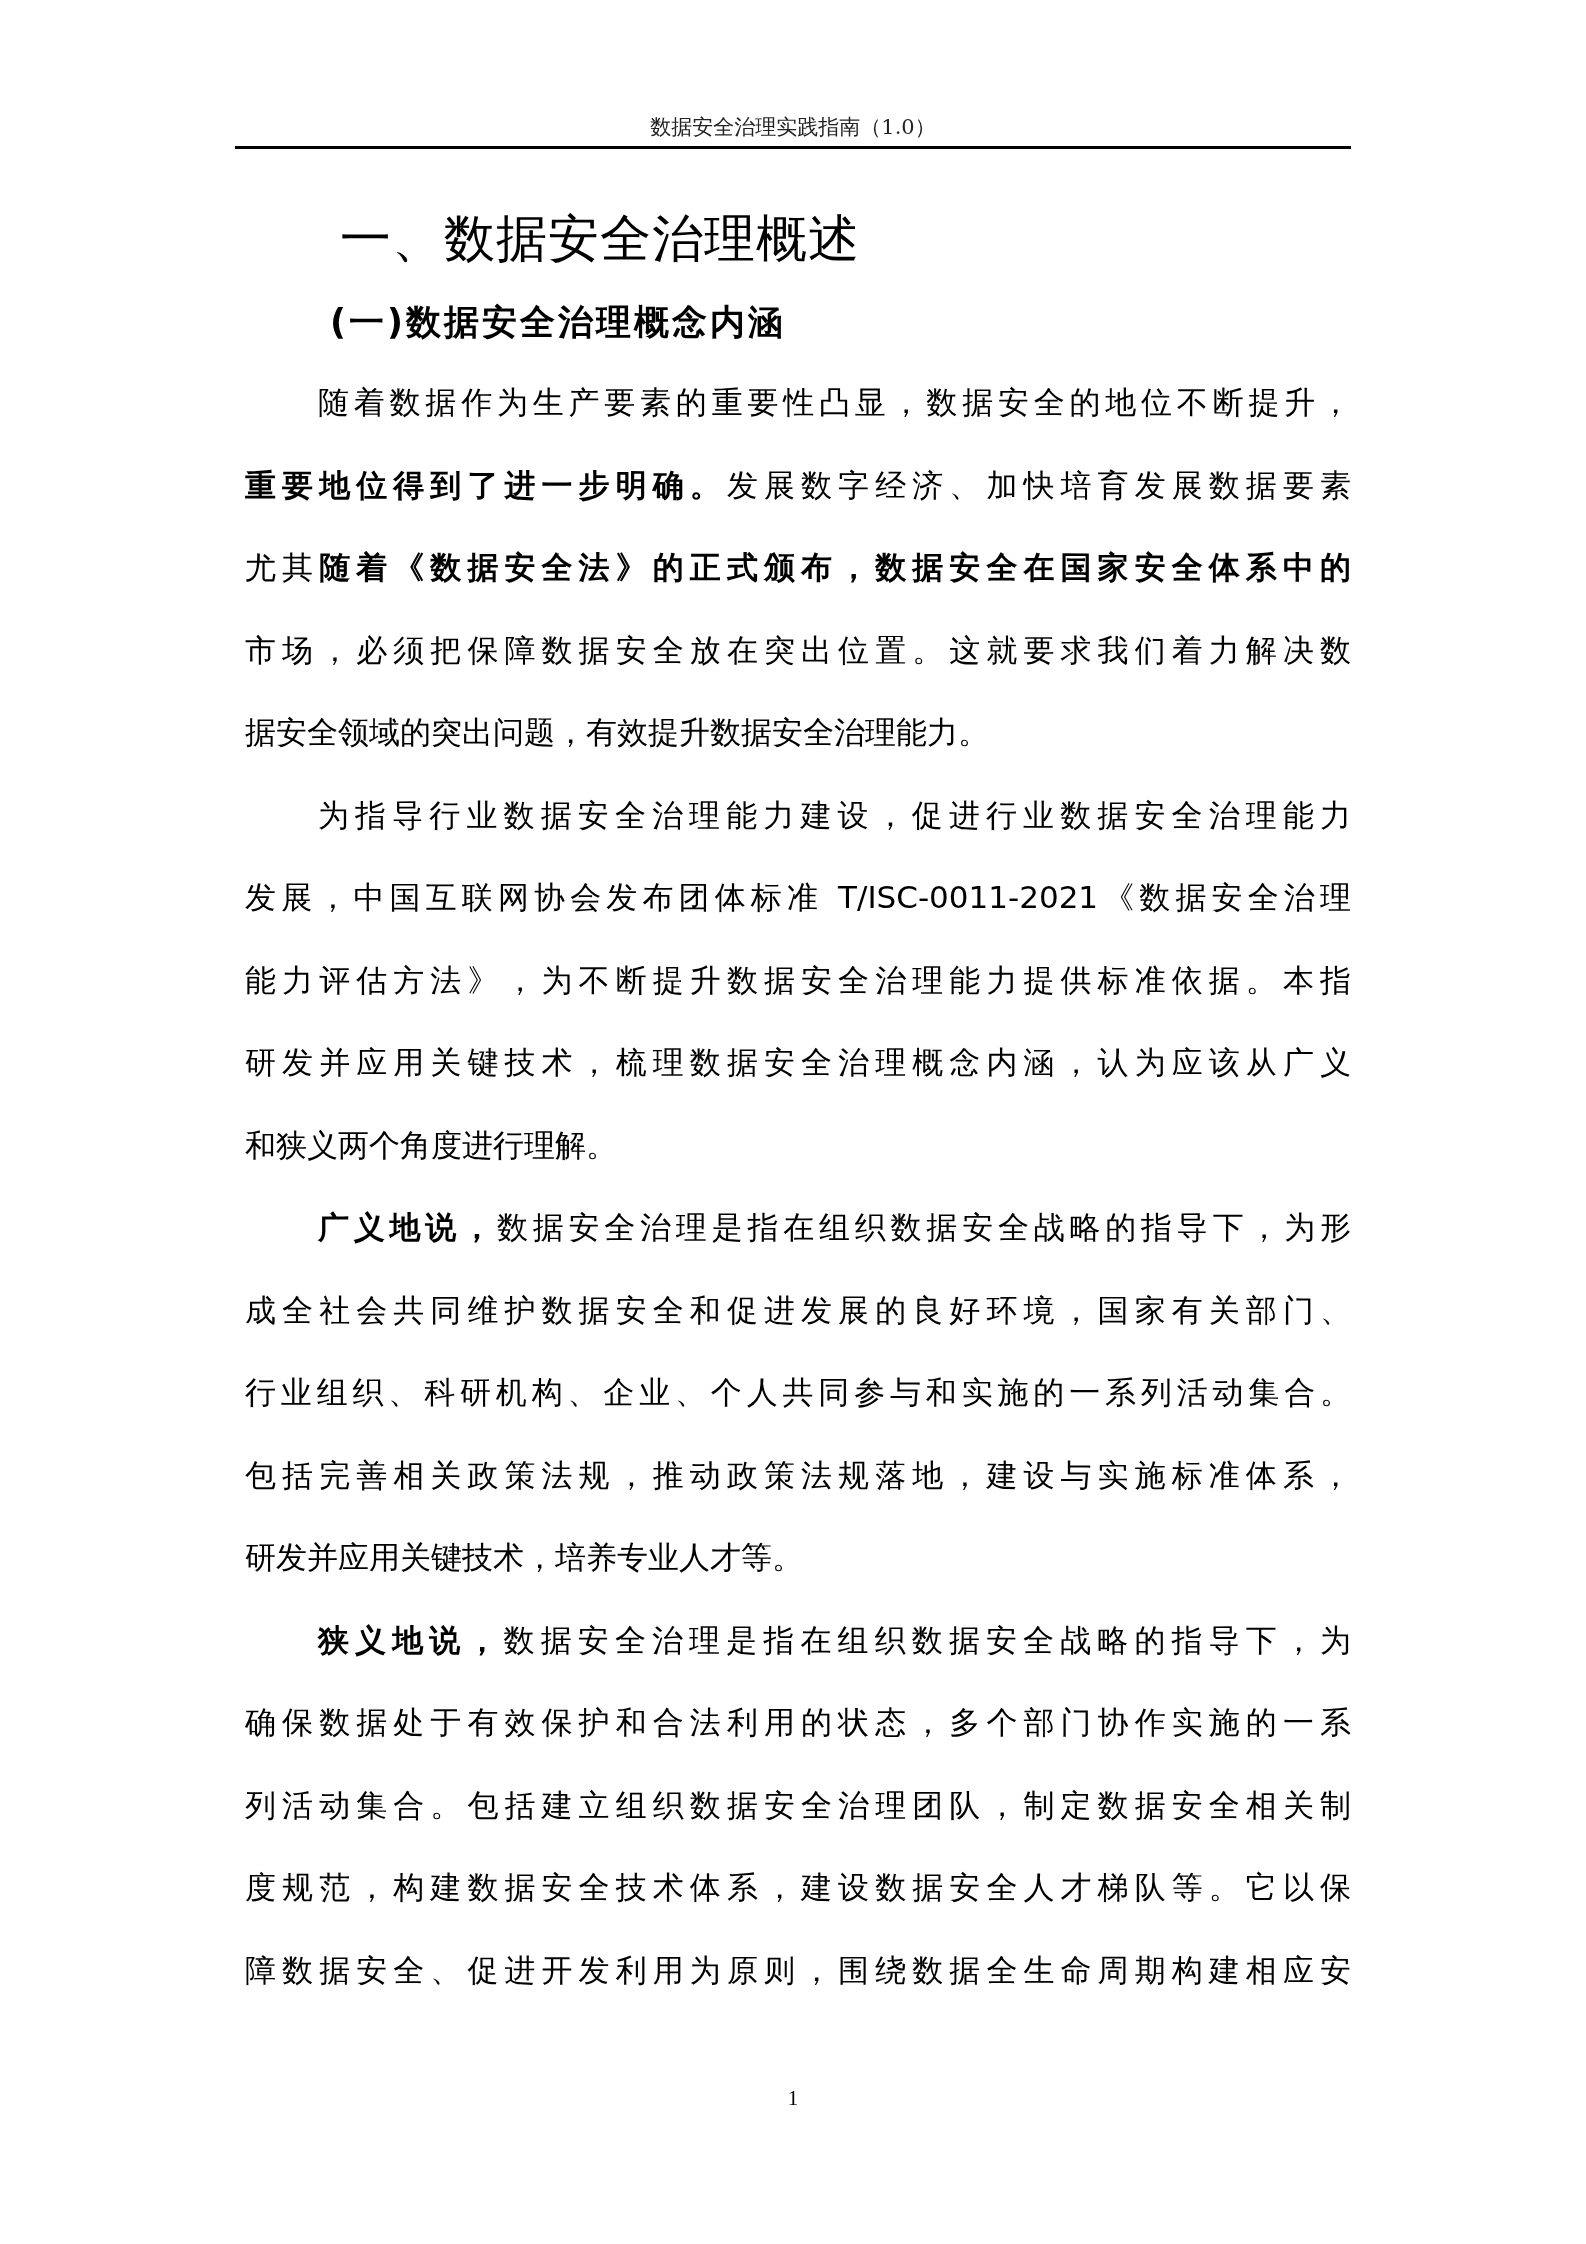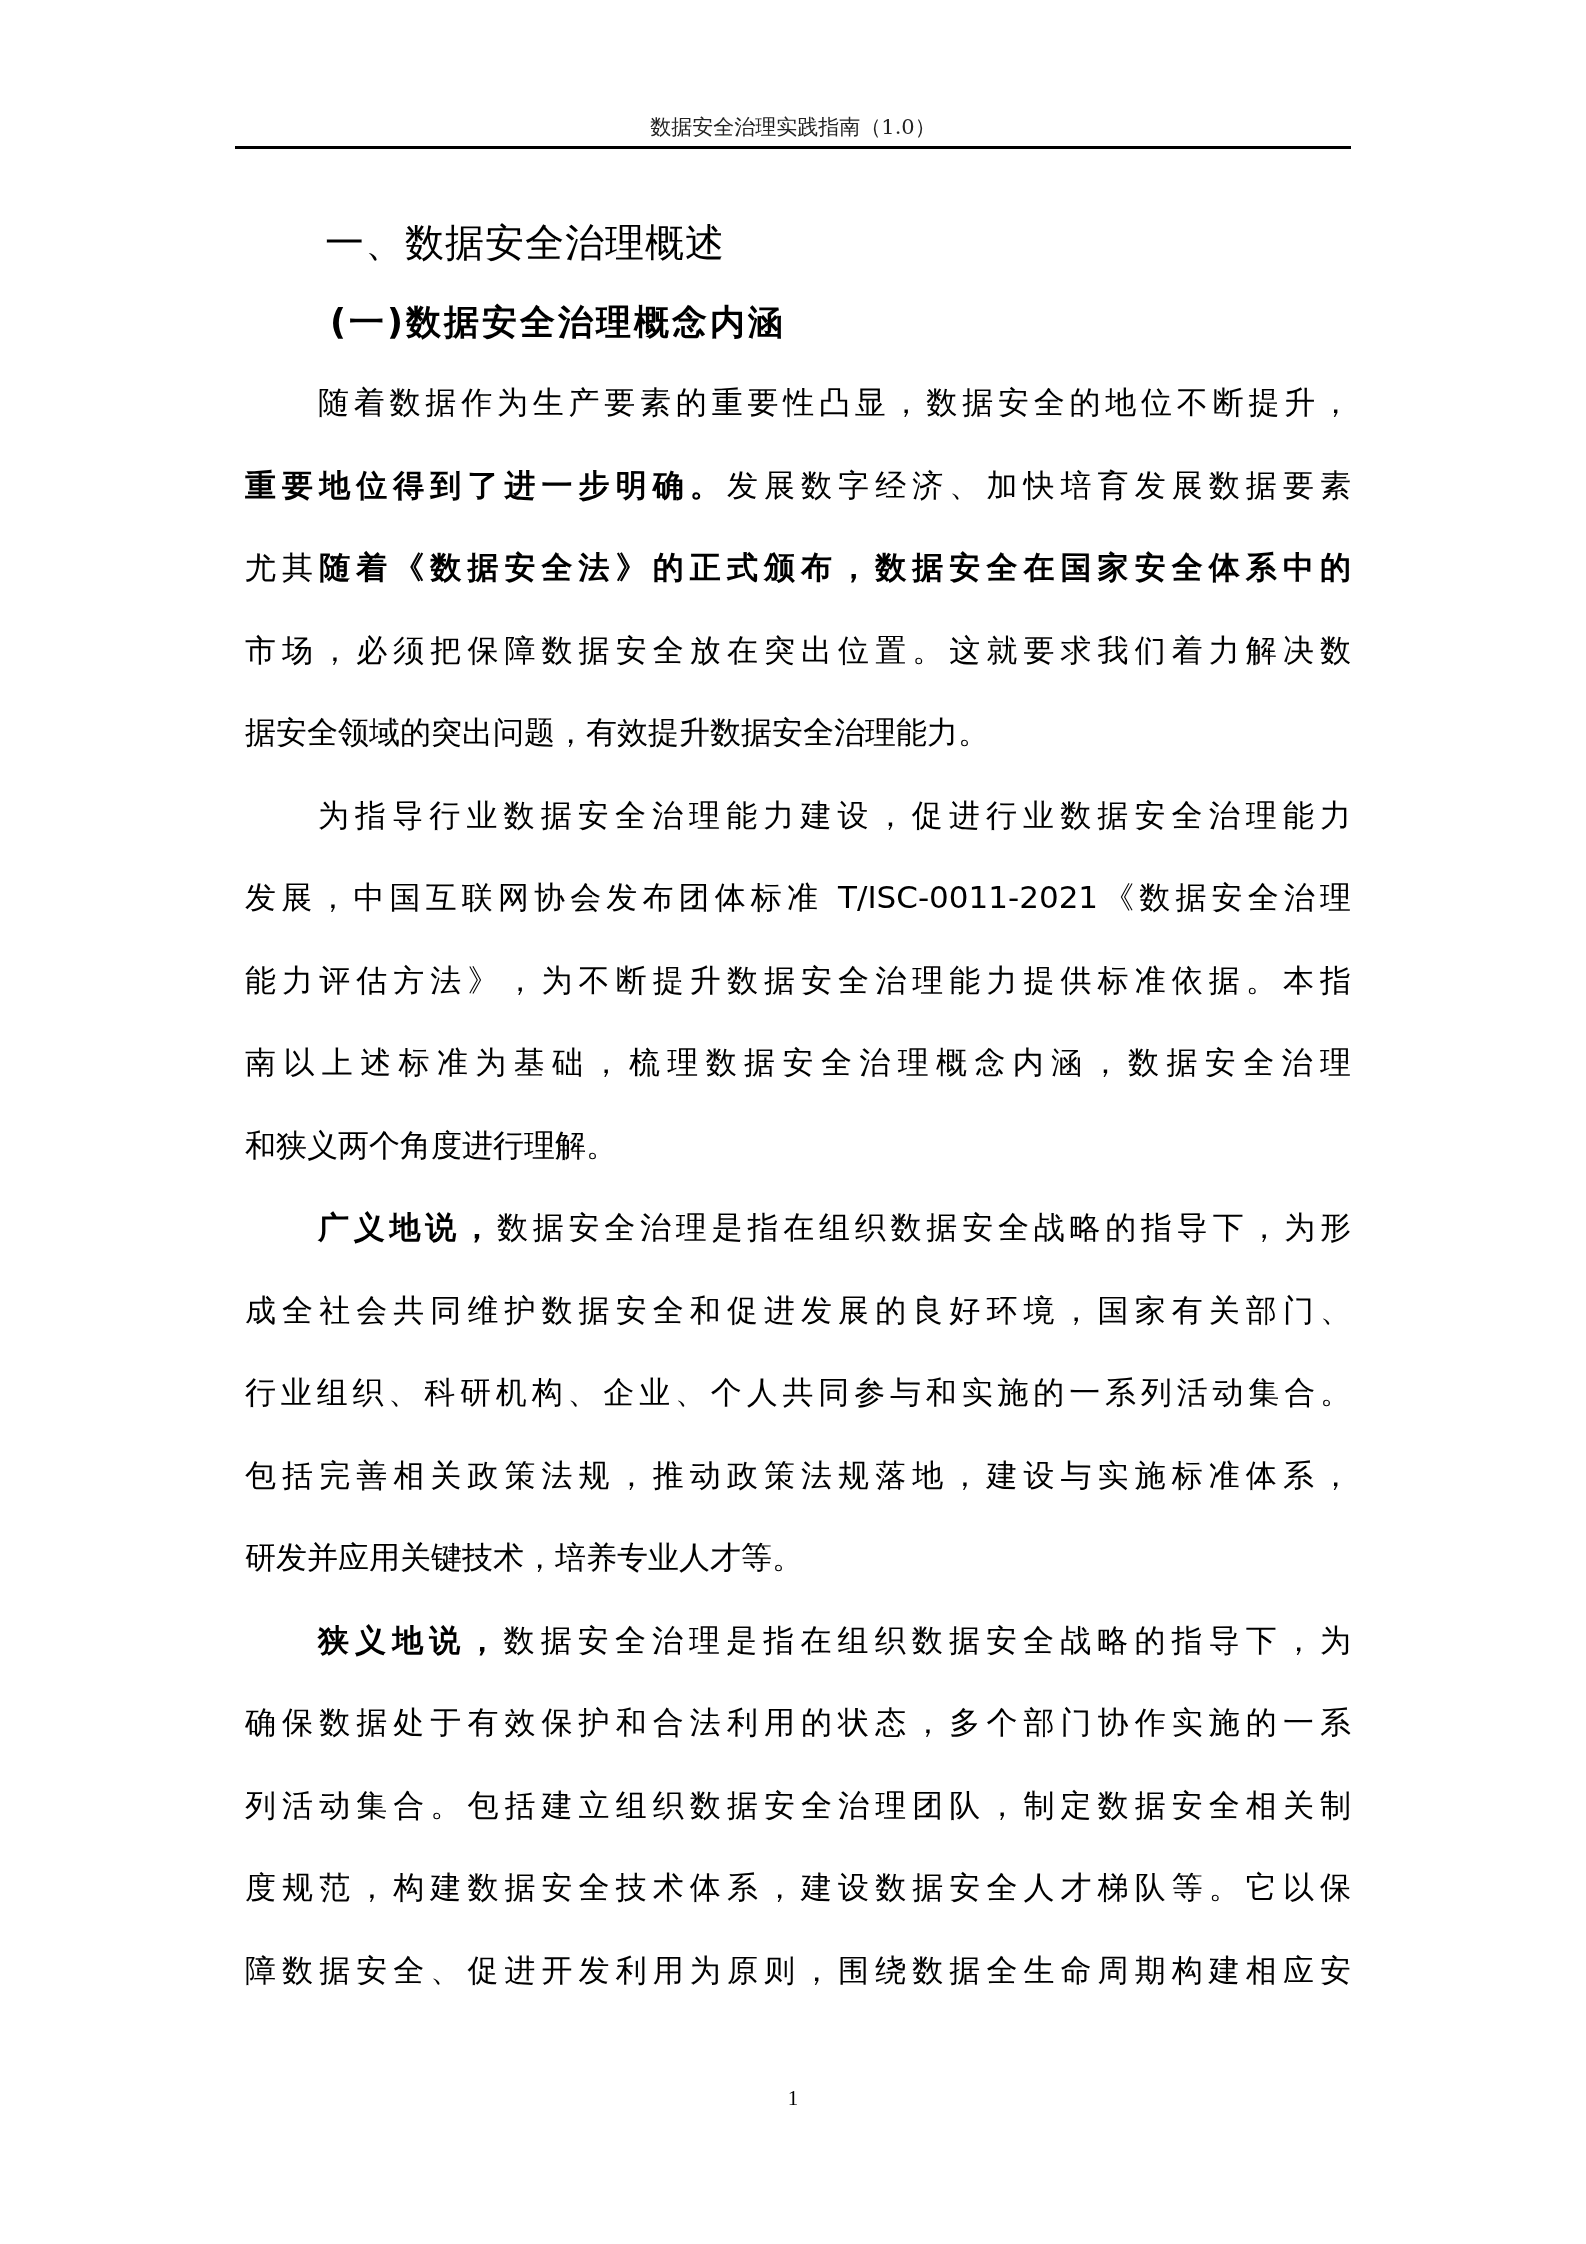--- a/index.html
+++ b/index.html
@@ -2,22 +2,22 @@
 <html><head>
 <meta charset="utf-8">
 <style>
   html, body { margin: 0; padding: 0; background: #ffffff; }
   body { width: 1586px; height: 2244px; position: relative; overflow: hidden;
          font-family: "DejaVu Serif", "Liberation Serif", serif; color: #000; }
   .page { position: absolute; left: 0; top: 0; width: 1586px; height: 2164px; background: #fff; }
   .running-header { position: absolute; left: 235px; width: 1116px; top: 112px; text-align: center;
          font-size: 21px; line-height: 30px; color: #222; font-family: "DejaVu Serif", "Liberation Serif", serif; }
   .header-rule { position: absolute; left: 235px; width: 1116px; top: 146px; height: 3px; background: #000; }
-  .h1 { position: absolute; left: 325px; top: 215px; font-size: 39px; line-height: 56px;
-        font-family: Liberation Sans, sans-serif; font-weight: normal; letter-spacing: 1px; }
+  .h1 { position: absolute; left: 340px; top: 215px; font-size: 51px; line-height: 56px;
+        font-family: Liberation Mono, monospace; font-weight: normal; letter-spacing: 1px; }
   .h2 { position: absolute; left: 330px; top: 296px; font-size: 35px; line-height: 52px;
         font-family: "DejaVu Sans", "Liberation Sans", sans-serif; font-weight: bold; letter-spacing: 3px; }
   .body-text { position: absolute; left: 245px; width: 1106px; top: 378px; }
   .line { display: block; height: 82.5px; line-height: 48px; font-size: 31px; white-space: nowrap;
           text-align: justify; text-align-last: justify; font-family: "DejaVu Sans", "Liberation Sans", sans-serif;
           letter-spacing: 0px; }
   .line.last { text-align-last: left; }
   .line.indent { padding-left: 73px; }
   .b { font-weight: bold; }
   .page-number { position: absolute; left: 0; width: 1586px; top: 2084px; text-align: center;
@@ -35,21 +35,21 @@
 
   <div class="body-text" id="body-text">
       <span class="line indent"><span>随着数据作为生产要素的重要性凸显，数据安全的地位不断提升，</span></span>
       <span class="line"><span class="b">重要地位得到了进一步明确。</span><span>发展数字经济、加快培育发展数据要素</span></span>
       <span class="line"><span>尤其</span><span class="b">随着《数据安全法》的正式颁布，数据安全在国家安全体系中的</span></span>
       <span class="line"><span>市场，必须把保障数据安全放在突出位置。这就要求我们着力解决数</span></span>
       <span class="line last"><span>据安全领域的突出问题，有效提升数据安全治理能力。</span></span>
       <span class="line indent"><span>为指导行业数据安全治理能力建设，促进行业数据安全治理能力</span></span>
       <span class="line"><span>发展，中国互联网协会发布团体标准 T/ISC-0011-2021《数据安全治理</span></span>
       <span class="line"><span>能力评估方法》，为不断提升数据安全治理能力提供标准依据。本指</span></span>
-      <span class="line"><span>南以上述标准为基础，梳理数据安全治理概念内涵，数据安全治理</span></span>
+      <span class="line"><span>研发并应用关键技术，梳理数据安全治理概念内涵，认为应该从广义</span></span>
       <span class="line last"><span>和狭义两个角度进行理解。</span></span>
       <span class="line indent"><span class="b">广义地说，</span><span>数据安全治理是指在组织数据安全战略的指导下，为形</span></span>
       <span class="line"><span>成全社会共同维护数据安全和促进发展的良好环境，国家有关部门、</span></span>
       <span class="line"><span>行业组织、科研机构、企业、个人共同参与和实施的一系列活动集合。</span></span>
       <span class="line"><span>包括完善相关政策法规，推动政策法规落地，建设与实施标准体系，</span></span>
       <span class="line last"><span>研发并应用关键技术，培养专业人才等。</span></span>
       <span class="line indent"><span class="b">狭义地说，</span><span>数据安全治理是指在组织数据安全战略的指导下，为</span></span>
       <span class="line"><span>确保数据处于有效保护和合法利用的状态，多个部门协作实施的一系</span></span>
       <span class="line"><span>列活动集合。包括建立组织数据安全治理团队，制定数据安全相关制</span></span>
       <span class="line"><span>度规范，构建数据安全技术体系，建设数据安全人才梯队等。它以保</span></span>

